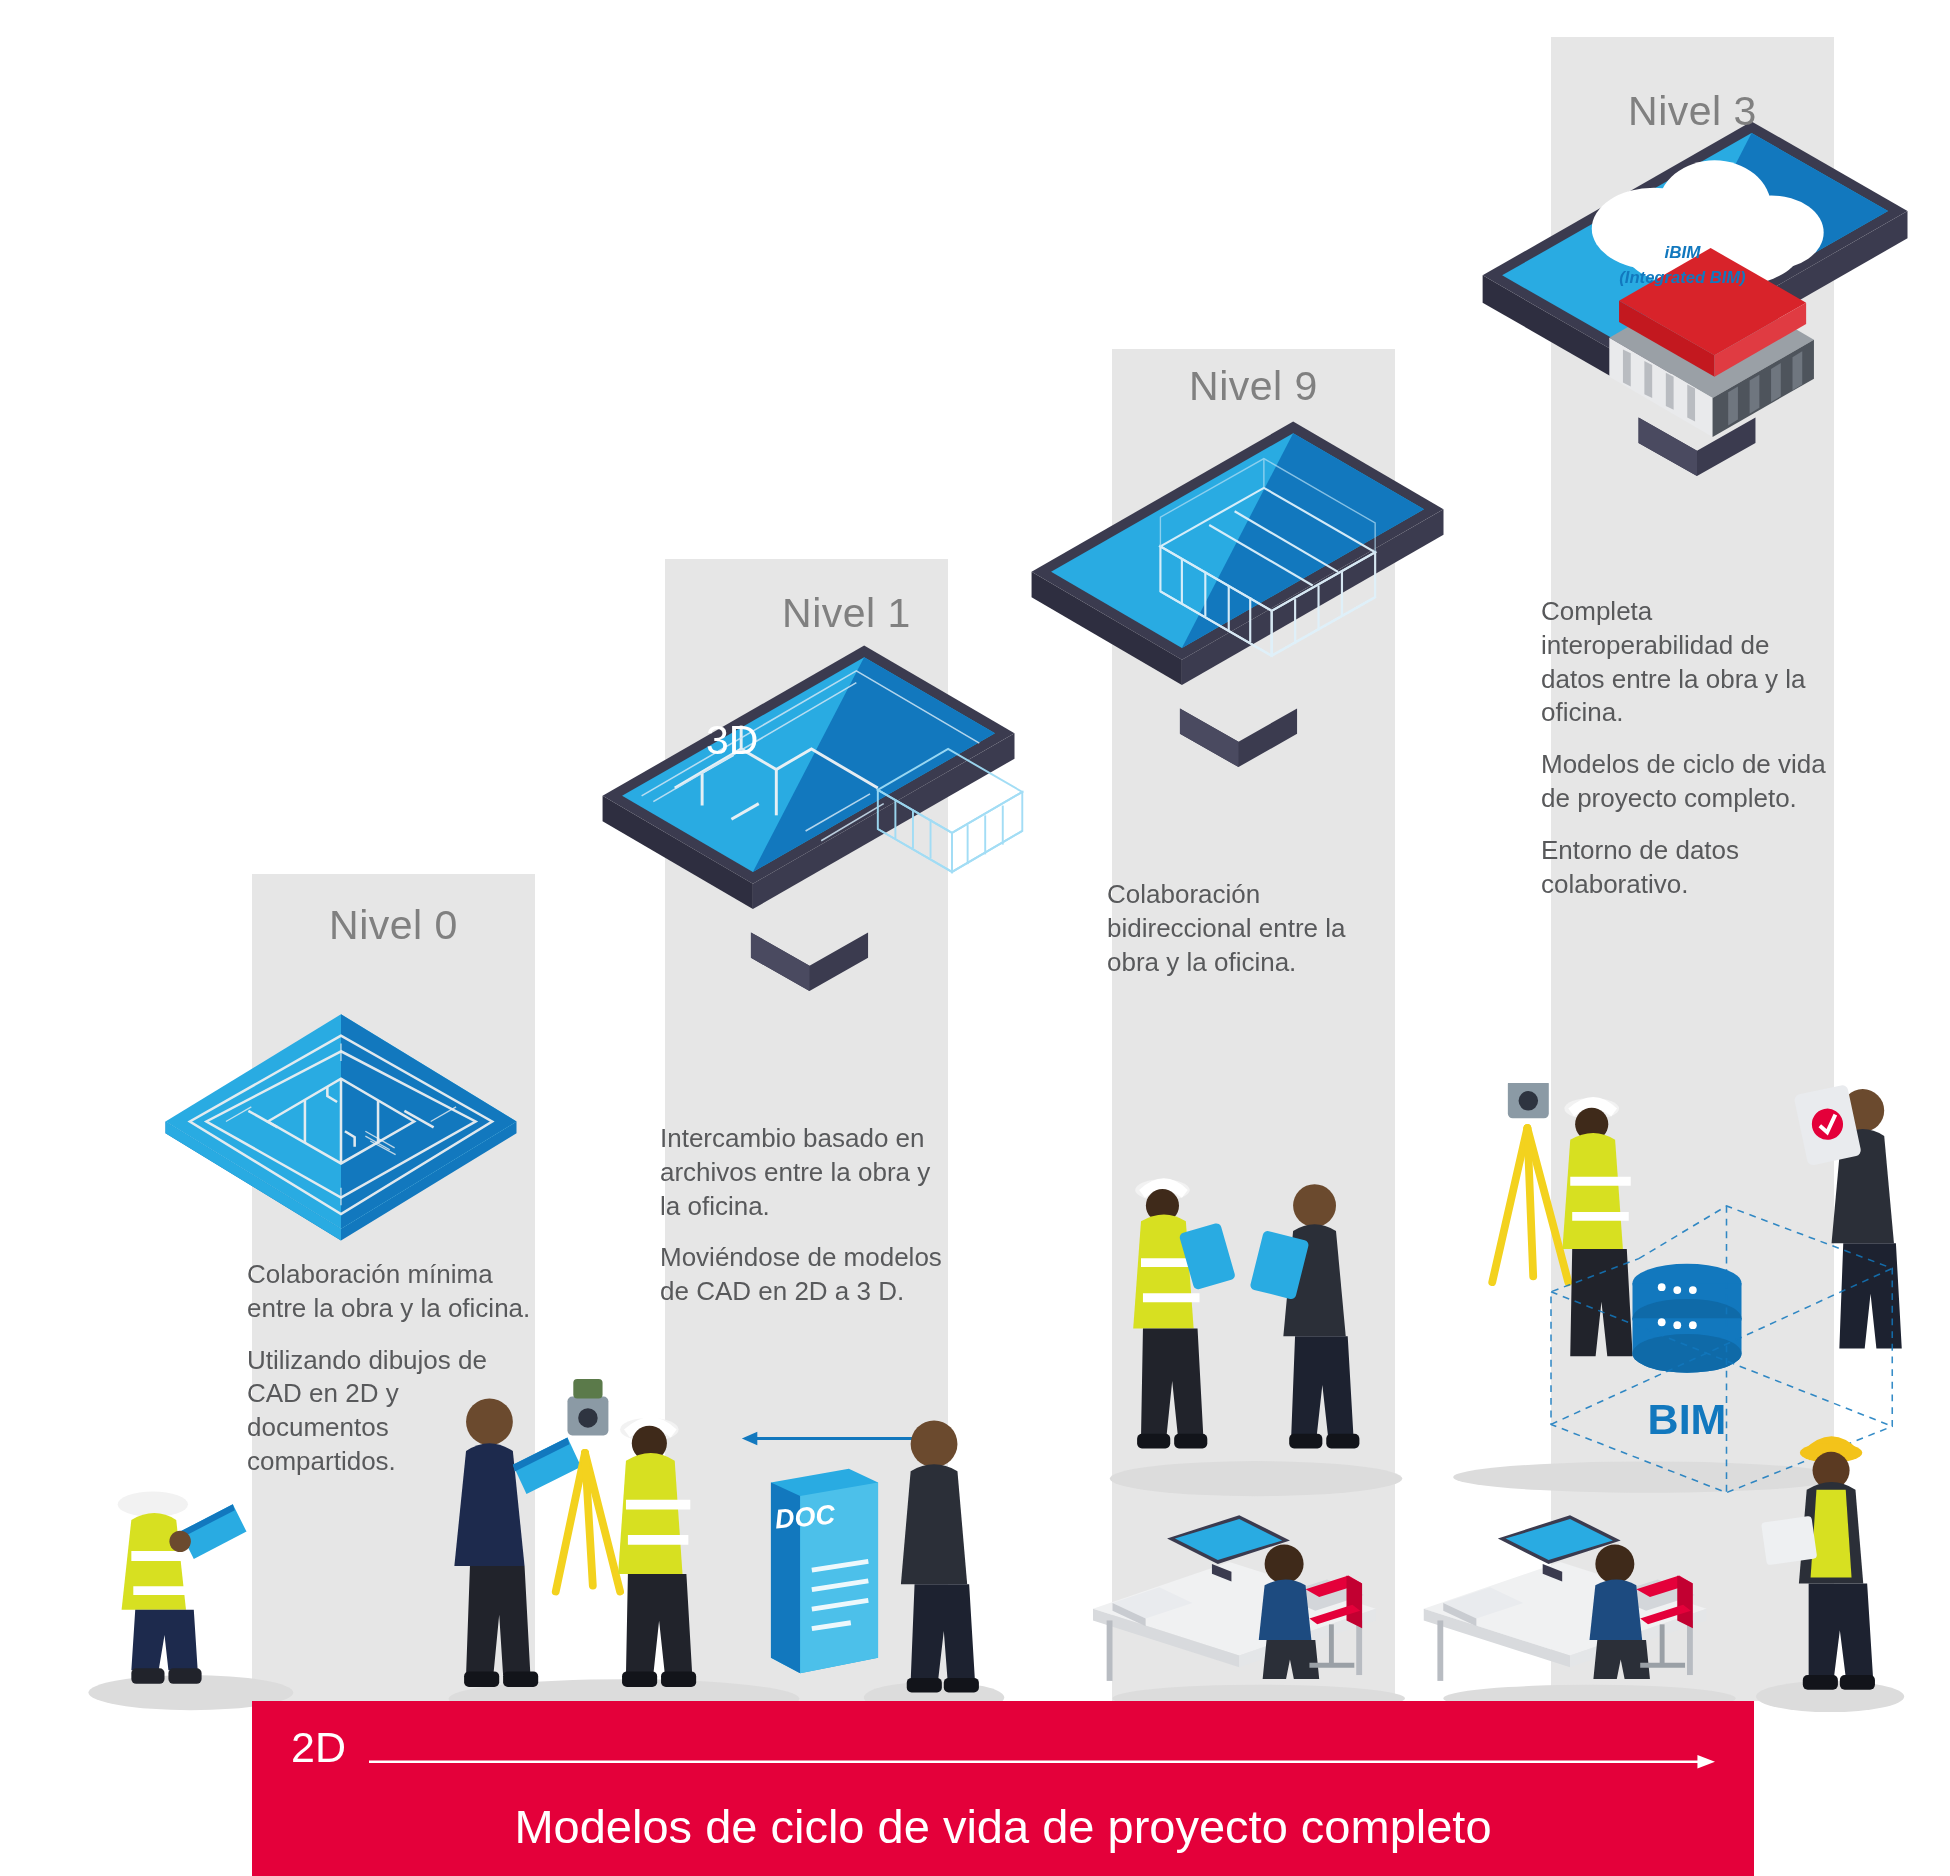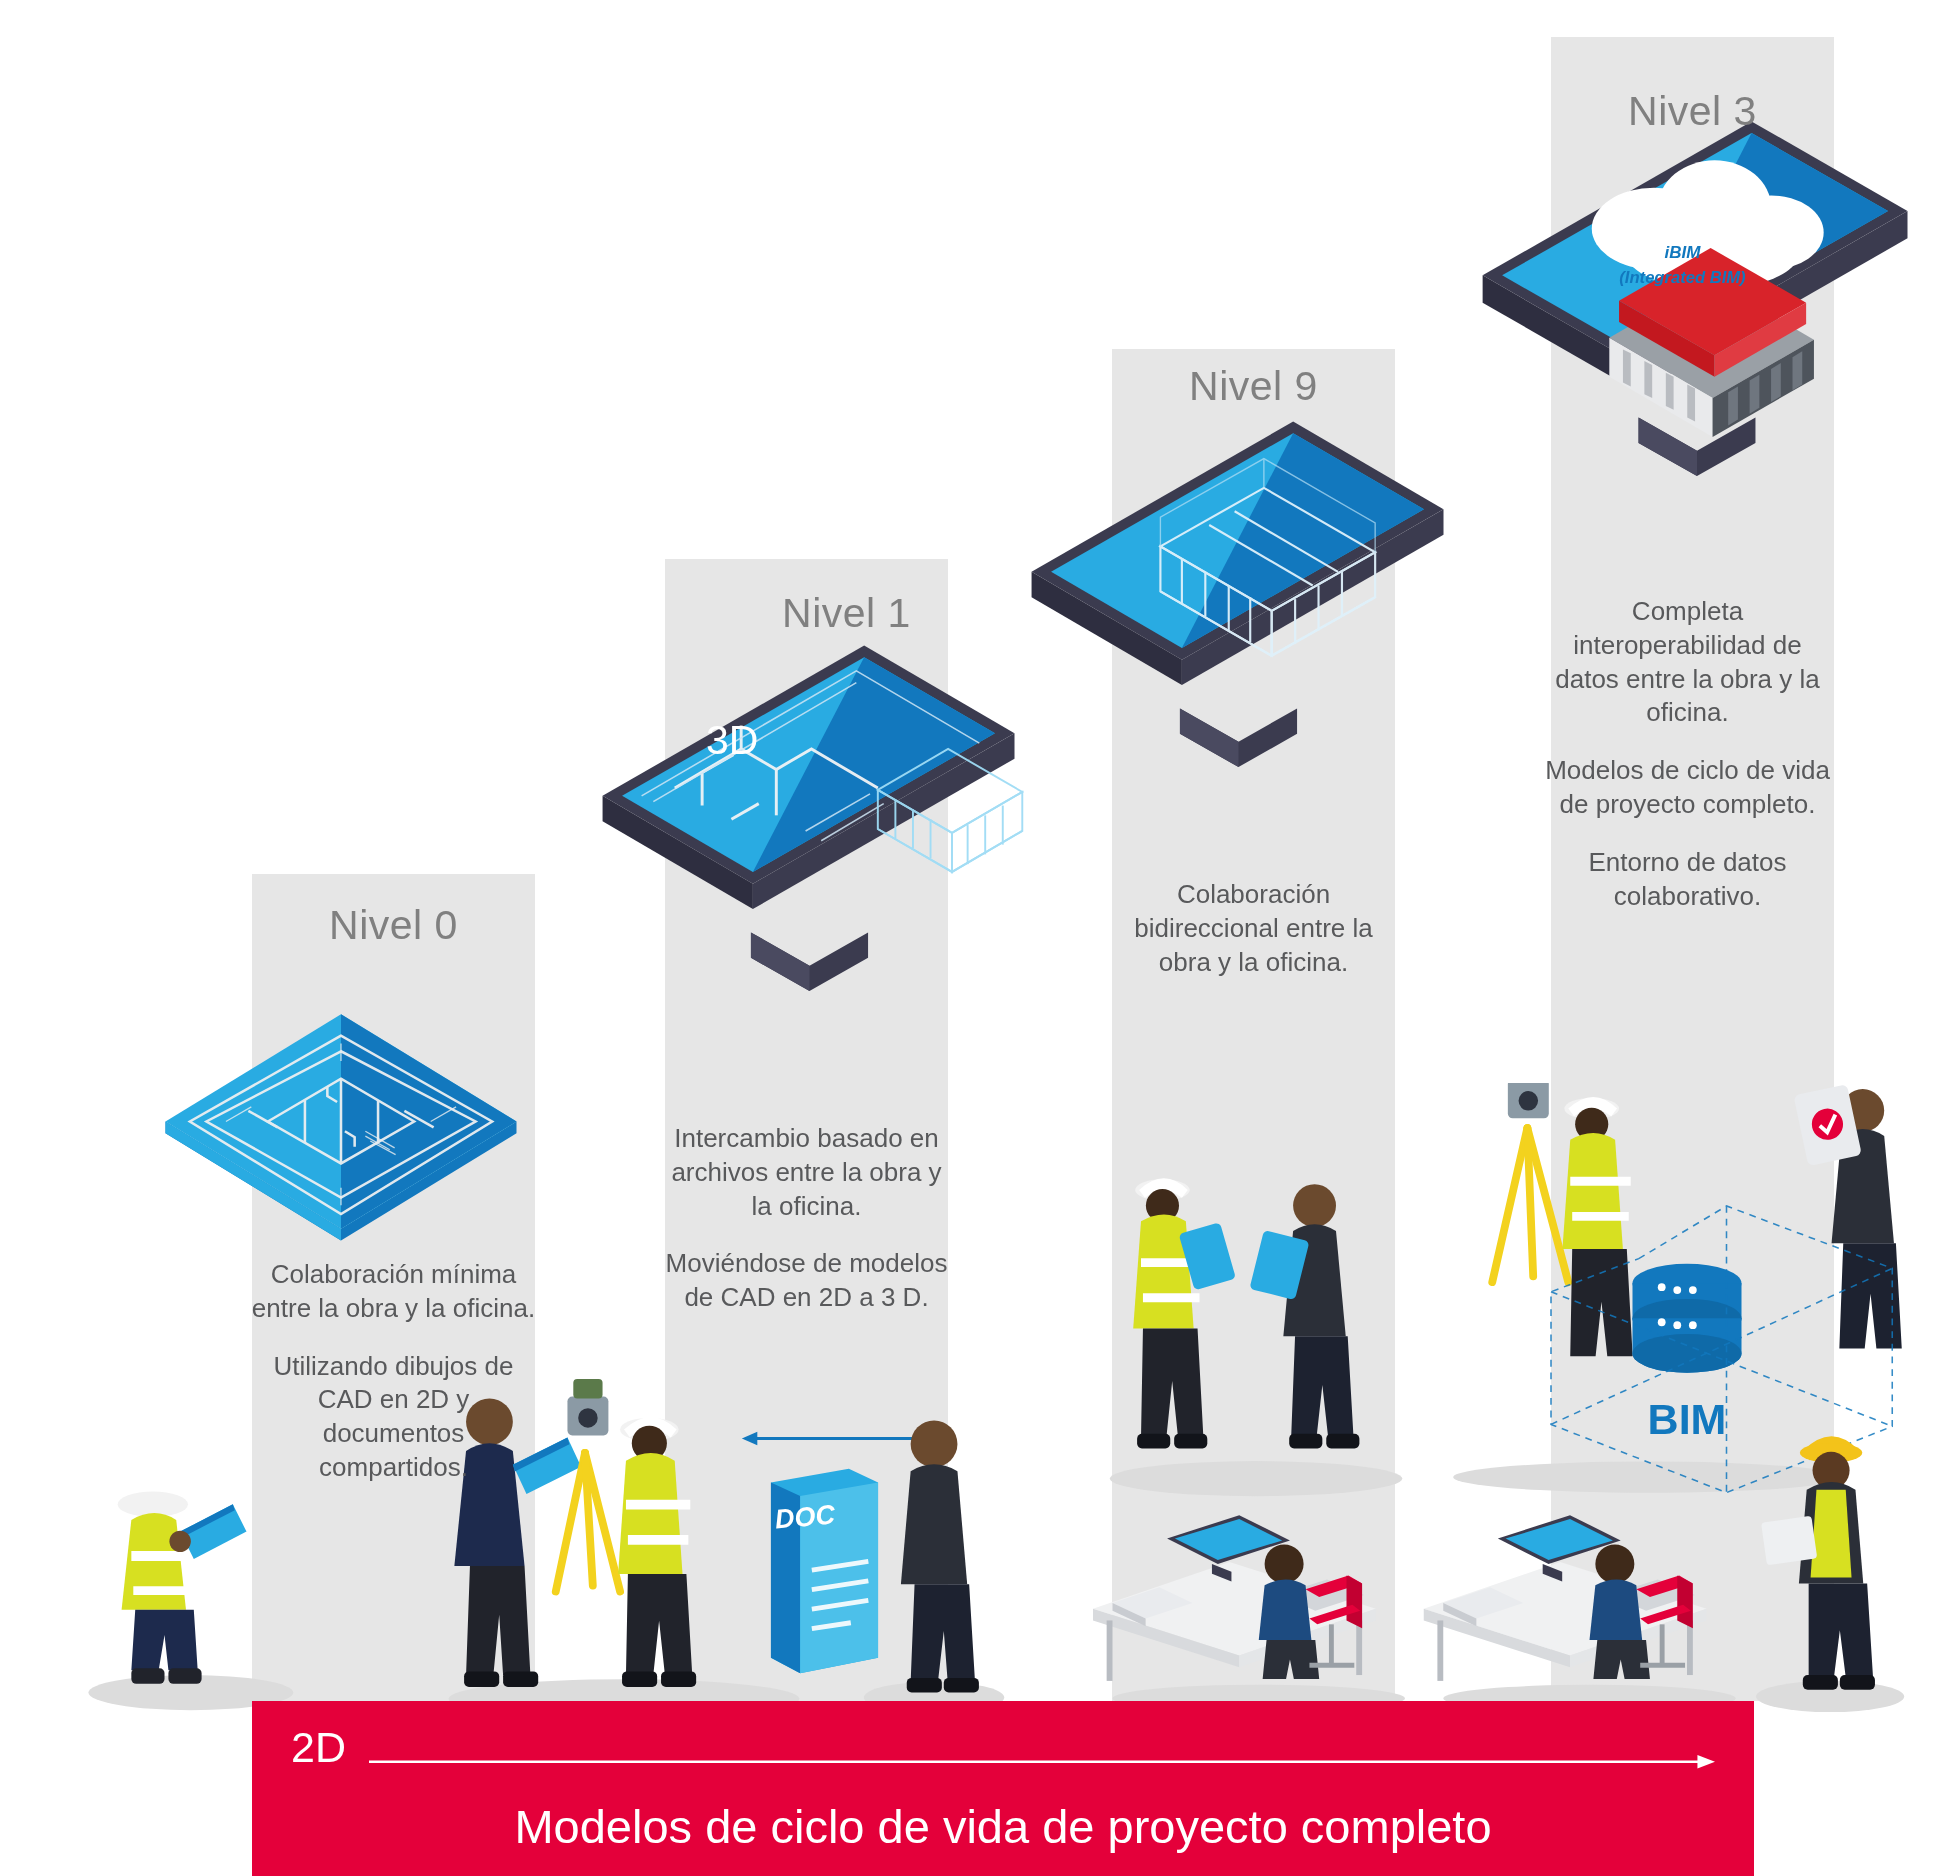--- a/index.html
+++ b/index.html
@@ -24,24 +24,24 @@
     font-size: 41px; font-weight: normal; color: #808080;
     text-align: center; width: 283px; letter-spacing: 0.5px;
   }
   #t0 { left: 252px;  top: 902px; }
   #t1 { left: 665px;  top: 590px; margin-left: 40px; }
   #t2 { left: 1112px; top: 363px; }
   #t3 { left: 1551px; top: 88px;  }
 
   
   .desc {
-    position: absolute; width: 293px; text-align: center;
+    position: absolute; width: 293px; 
     font-size: 26px; line-height: 1.30; color: #58595b;
   }
-  .desc p + p { margin-top: 24px; }
+  .desc p + p { margin-top: 18px; }
   #d0 { left: 247px;  top: 1258px; }
   #d1 { left: 660px;  top: 1122px; }
   #d2 { left: 1107px; top: 878px; }
   #d3 { left: 1541px; top: 595px; }
 
   
   #redband {
     position: absolute; left: 252px; top: 1701px;
     width: 1502px; height: 176px; background: #e4003a;
   }

